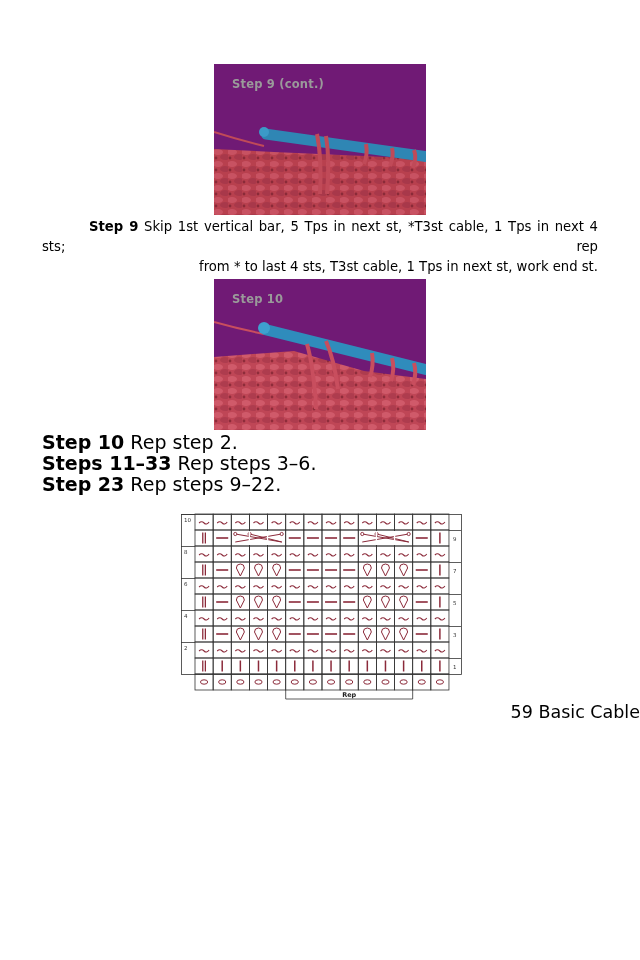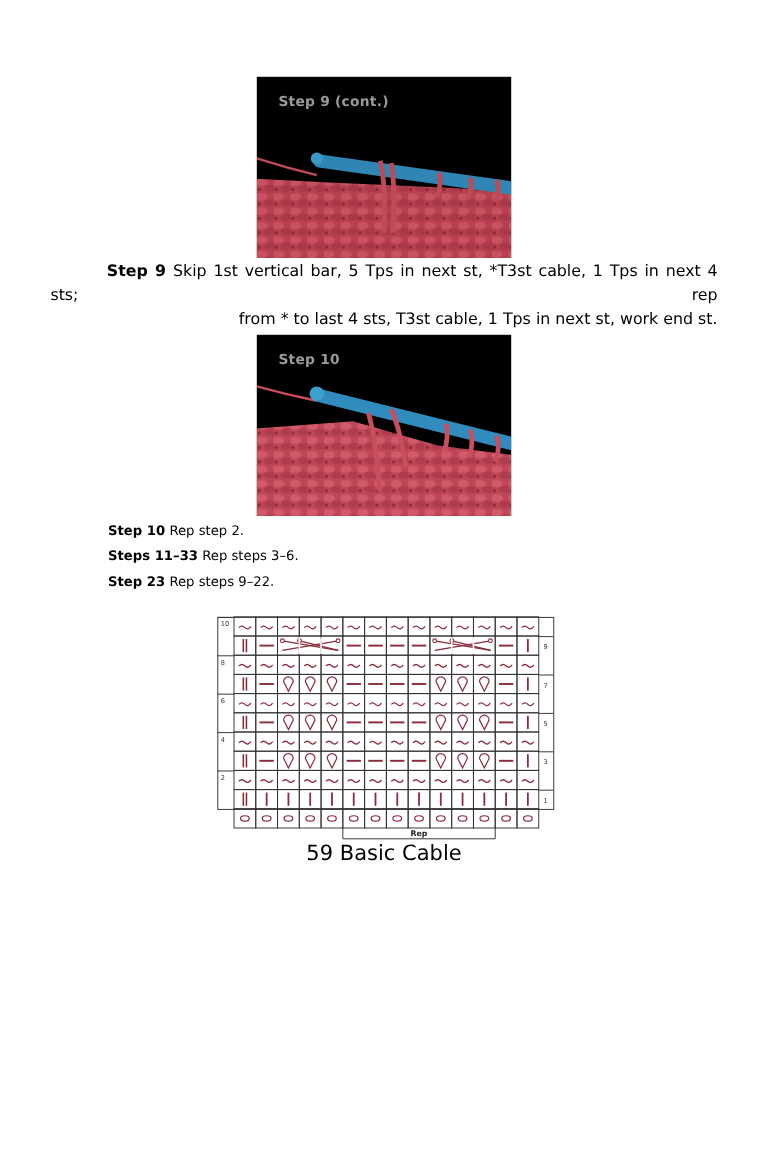--- a/index.html
+++ b/index.html
@@ -1,31 +1,31 @@
 <!DOCTYPE html>
 <html><head>
   <meta charset="utf-8">
   <style>
     html, body { margin: 0; padding: 0; background: #ffffff; }
     body { width: 640px; height: 960px; position: relative; overflow: hidden; font-family: "DejaVu Sans", "Liberation Sans", sans-serif; color: #000; }
 
-    .photo { position: absolute; left: 214px; width: 212px; height: 151px; background: #000000; overflow: hidden; }
+    .photo { position: absolute; left: 214px; width: 212px; height: 151px; background: #701a75; overflow: hidden; }
     .photo-caption { position: absolute; left: 18px; top: 13px; font-family: "DejaVu Sans", sans-serif; font-size: 11.5px; font-weight: bold; color: #9a9a9a; letter-spacing: 0.2px; }
     .photo svg { position: absolute; left: 0; top: 0; }
 
     .para { position: absolute; left: 42px; width: 556px; font-size: 13.2px; line-height: 20px; text-align: justify; }
     .para b { font-weight: bold; margin-left: 47px; }
     .para .line-last { text-align: right; }
 
-    .steps-list { position: absolute; left: 42px; top: 432px; font-size: 11px; line-height: 21px; margin-left: 48px; }
+    .steps-list { position: absolute; left: 42px; top: 432px; font-size: 19px; line-height: 21px; }
     .steps-list div { white-space: nowrap; }
 
     .chart { position: absolute; left: 181px; top: 514px; width: 282px; height: 190px; }
     .chart svg { position: absolute; left: 0; top: 0; overflow: visible; }
-    .chart-title { position: absolute; left: 0; width: 640px; top: 702px; text-align: center; font-size: 17.5px; font-family: "DejaVu Sans", sans-serif; }
+    .chart-title { position: absolute; left: 0; width: 640px; top: 702px; text-align: right; font-size: 17.5px; font-family: "DejaVu Sans", sans-serif; }
   </style>
 </head>
 <body>
 
 <div class="photo" style="top:64px;">
   <svg width="212" height="151" viewBox="0 0 212 151">
     <defs>
       <pattern id="knit1" width="14" height="12" patternUnits="userSpaceOnUse">
         <rect width="14" height="12" fill="#b8404e"></rect>
         <ellipse cx="4" cy="4" rx="5" ry="3" fill="#c85262"></ellipse>

